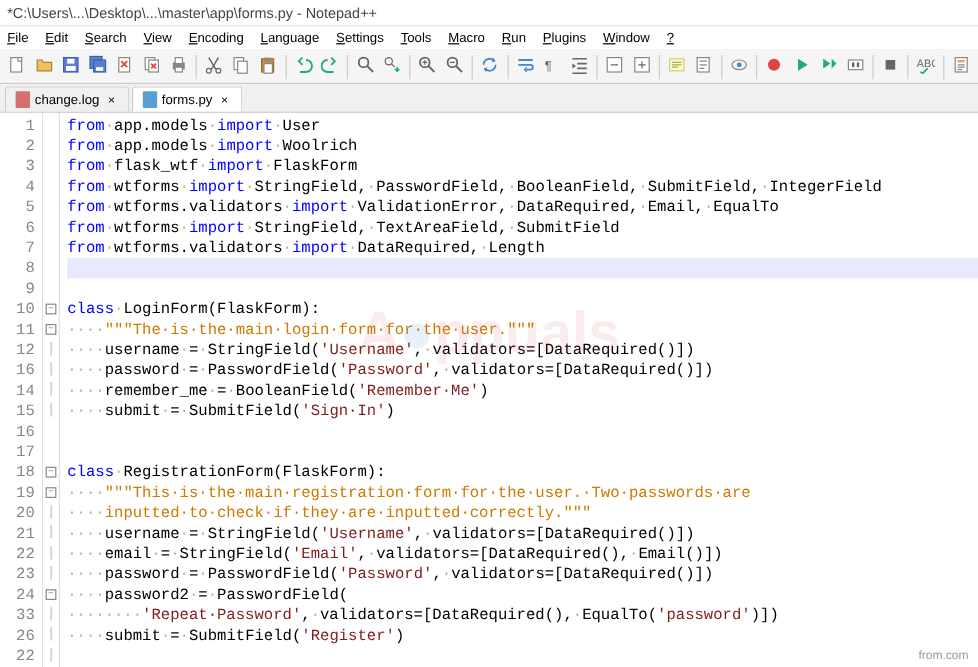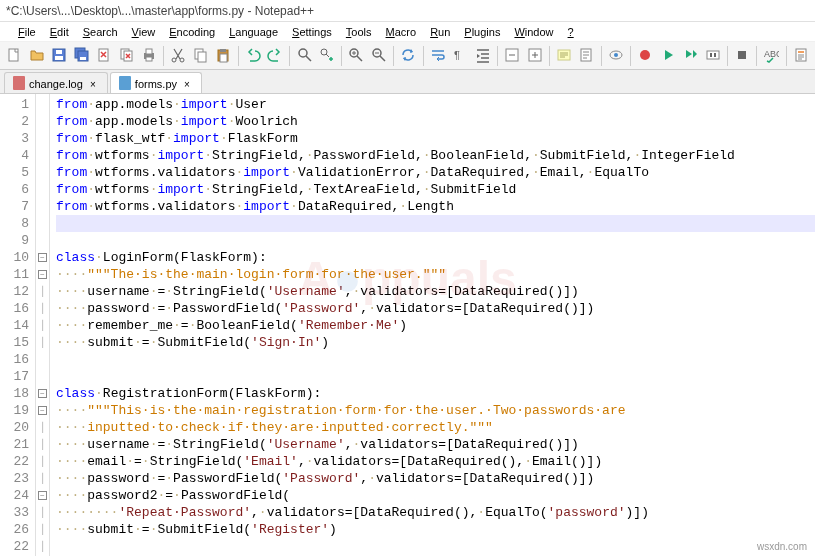--- a/index.html
+++ b/index.html
@@ -1,18 +1,18 @@
 <!DOCTYPE html>
 <html><head>
   <meta charset="utf-8">
   <style>
     * { margin: 0; padding: 0; box-sizing: border-box; }
     body { font-family: 'Segoe UI', Tahoma, sans-serif; font-size: 11px; background: #fff; width: 815px; height: 556px; overflow: hidden; }
     .titlebar { height: 22px; background: #fff; border-bottom: 1px solid #e0e0e0; display: flex; align-items: center; padding: 0 6px; font-size: 12px; color: #444; }
-    .menubar { height: 20px; background: #fff; display: flex; align-items: center; padding: 0 12px; gap: 2px; border-bottom: 1px solid #f0f0f0; }
+    .menubar { height: 20px; background: #fff; display: flex; align-items: center; padding: 0 0; gap: 2px; border-bottom: 1px solid #f0f0f0; }
     .menubar span { padding: 2px 6px; cursor: default; }
     .menubar span u { text-decoration: underline; }
     .toolbar { height: 28px; background: #f5f5f5; border-bottom: 1px solid #ccc; display: flex; align-items: center; padding: 2px 4px; gap: 2px; }
     .tb-btn { width: 22px; height: 22px; display: flex; align-items: center; justify-content: center; border: 1px solid transparent; border-radius: 2px; cursor: default; }
     .tb-sep { width: 1px; height: 20px; background: #ccc; margin: 0 2px; }
     .tabs { height: 24px; background: #f0f0f0; border-bottom: 1px solid #ccc; display: flex; align-items: flex-end; padding-left: 4px; }
     .tab { display: flex; align-items: flex-end; padding: 3px 8px; background: #f0f0f0; border: 1px solid #ccc; border-bottom: none; margin-right: 2px; border-radius: 3px 3px 0 0; font-size: 11px; gap: 4px; cursor: default; }
     .tab.active { background: #fff; }
     .tab .close { width: 12px; height: 12px; display: flex; align-items: center; justify-content: center; font-size: 10px; }
     .icon-doc { width: 12px; height: 14px; background: #5a9fd4; border-radius: 1px; position: relative; }
@@ -372,13 +372,13 @@
         <span style="color:#aaa">│</span>
       </div>
       <div>
         <span style="color:#aaa">│</span>
       </div>
     </div>
   <div class="code" id="code"><div class="line"><span class="kw">from</span><span class="ws">·</span><span>app.models</span><span class="ws">·</span><span class="kw">import</span><span class="ws">·</span><span>User</span></div><div class="line"><span class="kw">from</span><span class="ws">·</span><span>app.models</span><span class="ws">·</span><span class="kw">import</span><span class="ws">·</span><span>Woolrich</span></div><div class="line"><span class="kw">from</span><span class="ws">·</span><span>flask_wtf</span><span class="ws">·</span><span class="kw">import</span><span class="ws">·</span><span>FlaskForm</span></div><div class="line"><span class="kw">from</span><span class="ws">·</span><span>wtforms</span><span class="ws">·</span><span class="kw">import</span><span class="ws">·</span><span>StringField,</span><span class="ws">·</span><span>PasswordField,</span><span class="ws">·</span><span>BooleanField,</span><span class="ws">·</span><span>SubmitField,</span><span class="ws">·</span><span>IntegerField</span></div><div class="line"><span class="kw">from</span><span class="ws">·</span><span>wtforms.validators</span><span class="ws">·</span><span class="kw">import</span><span class="ws">·</span><span>ValidationError,</span><span class="ws">·</span><span>DataRequired,</span><span class="ws">·</span><span>Email,</span><span class="ws">·</span><span>EqualTo</span></div><div class="line"><span class="kw">from</span><span class="ws">·</span><span>wtforms</span><span class="ws">·</span><span class="kw">import</span><span class="ws">·</span><span>StringField,</span><span class="ws">·</span><span>TextAreaField,</span><span class="ws">·</span><span>SubmitField</span></div><div class="line"><span class="kw">from</span><span class="ws">·</span><span>wtforms.validators</span><span class="ws">·</span><span class="kw">import</span><span class="ws">·</span><span>DataRequired,</span><span class="ws">·</span><span>Length</span></div><div class="line current">&nbsp;</div><div class="line">&nbsp;</div><div class="line"><span class="kw">class</span><span class="ws">·</span><span>LoginForm</span><span>(FlaskForm)</span><span>:</span></div><div class="line"><span class="ws">····</span><span class="com">"""The·is·the·main·login·form·for·the·user."""</span></div><div class="line"><span class="ws">····</span><span>username</span><span class="ws">·</span><span>=</span><span class="ws">·</span><span>StringField(</span><span class="str">'Username'</span><span>,</span><span class="ws">·</span><span>validators=[DataRequired()])</span></div><div class="line"><span class="ws">····</span><span>password</span><span class="ws">·</span><span>=</span><span class="ws">·</span><span>PasswordField(</span><span class="str">'Password'</span><span>,</span><span class="ws">·</span><span>validators=[DataRequired()])</span></div><div class="line"><span class="ws">····</span><span>remember_me</span><span class="ws">·</span><span>=</span><span class="ws">·</span><span>BooleanField(</span><span class="str">'Remember·Me'</span><span>)</span></div><div class="line"><span class="ws">····</span><span>submit</span><span class="ws">·</span><span>=</span><span class="ws">·</span><span>SubmitField(</span><span class="str">'Sign·In'</span><span>)</span></div><div class="line">&nbsp;</div><div class="line">&nbsp;</div><div class="line"><span class="kw">class</span><span class="ws">·</span><span>RegistrationForm</span><span>(FlaskForm)</span><span>:</span></div><div class="line"><span class="ws">····</span><span class="com">"""This·is·the·main·registration·form·for·the·user.·Two·passwords·are</span></div><div class="line"><span class="ws">····</span><span class="com">inputted·to·check·if·they·are·inputted·correctly."""</span></div><div class="line"><span class="ws">····</span><span>username</span><span class="ws">·</span><span>=</span><span class="ws">·</span><span>StringField(</span><span class="str">'Username'</span><span>,</span><span class="ws">·</span><span>validators=[DataRequired()])</span></div><div class="line"><span class="ws">····</span><span>email</span><span class="ws">·</span><span>=</span><span class="ws">·</span><span>StringField(</span><span class="str">'Email'</span><span>,</span><span class="ws">·</span><span>validators=[DataRequired(),</span><span class="ws">·</span><span>Email()])</span></div><div class="line"><span class="ws">····</span><span>password</span><span class="ws">·</span><span>=</span><span class="ws">·</span><span>PasswordField(</span><span class="str">'Password'</span><span>,</span><span class="ws">·</span><span>validators=[DataRequired()])</span></div><div class="line"><span class="ws">····</span><span>password2</span><span class="ws">·</span><span>=</span><span class="ws">·</span><span>PasswordField(</span></div><div class="line"><span class="ws">········</span><span class="str">'Repeat·Password'</span><span>,</span><span class="ws">·</span><span>validators=[DataRequired(),</span><span class="ws">·</span><span>EqualTo(</span><span class="str">'password'</span><span>)])</span></div><div class="line"><span class="ws">····</span><span>submit</span><span class="ws">·</span><span>=</span><span class="ws">·</span><span>SubmitField(</span><span class="str">'Register'</span><span>)</span></div><div class="line">&nbsp;</div></div>
 </div>
 
 <div class="watermark">A<span class="dot">●</span><span></span>ppuals</div>
-<div class="sitemark">wsxdn.com</div>
+<div class="sitemark">from.com</div>
 
 </body></html>

